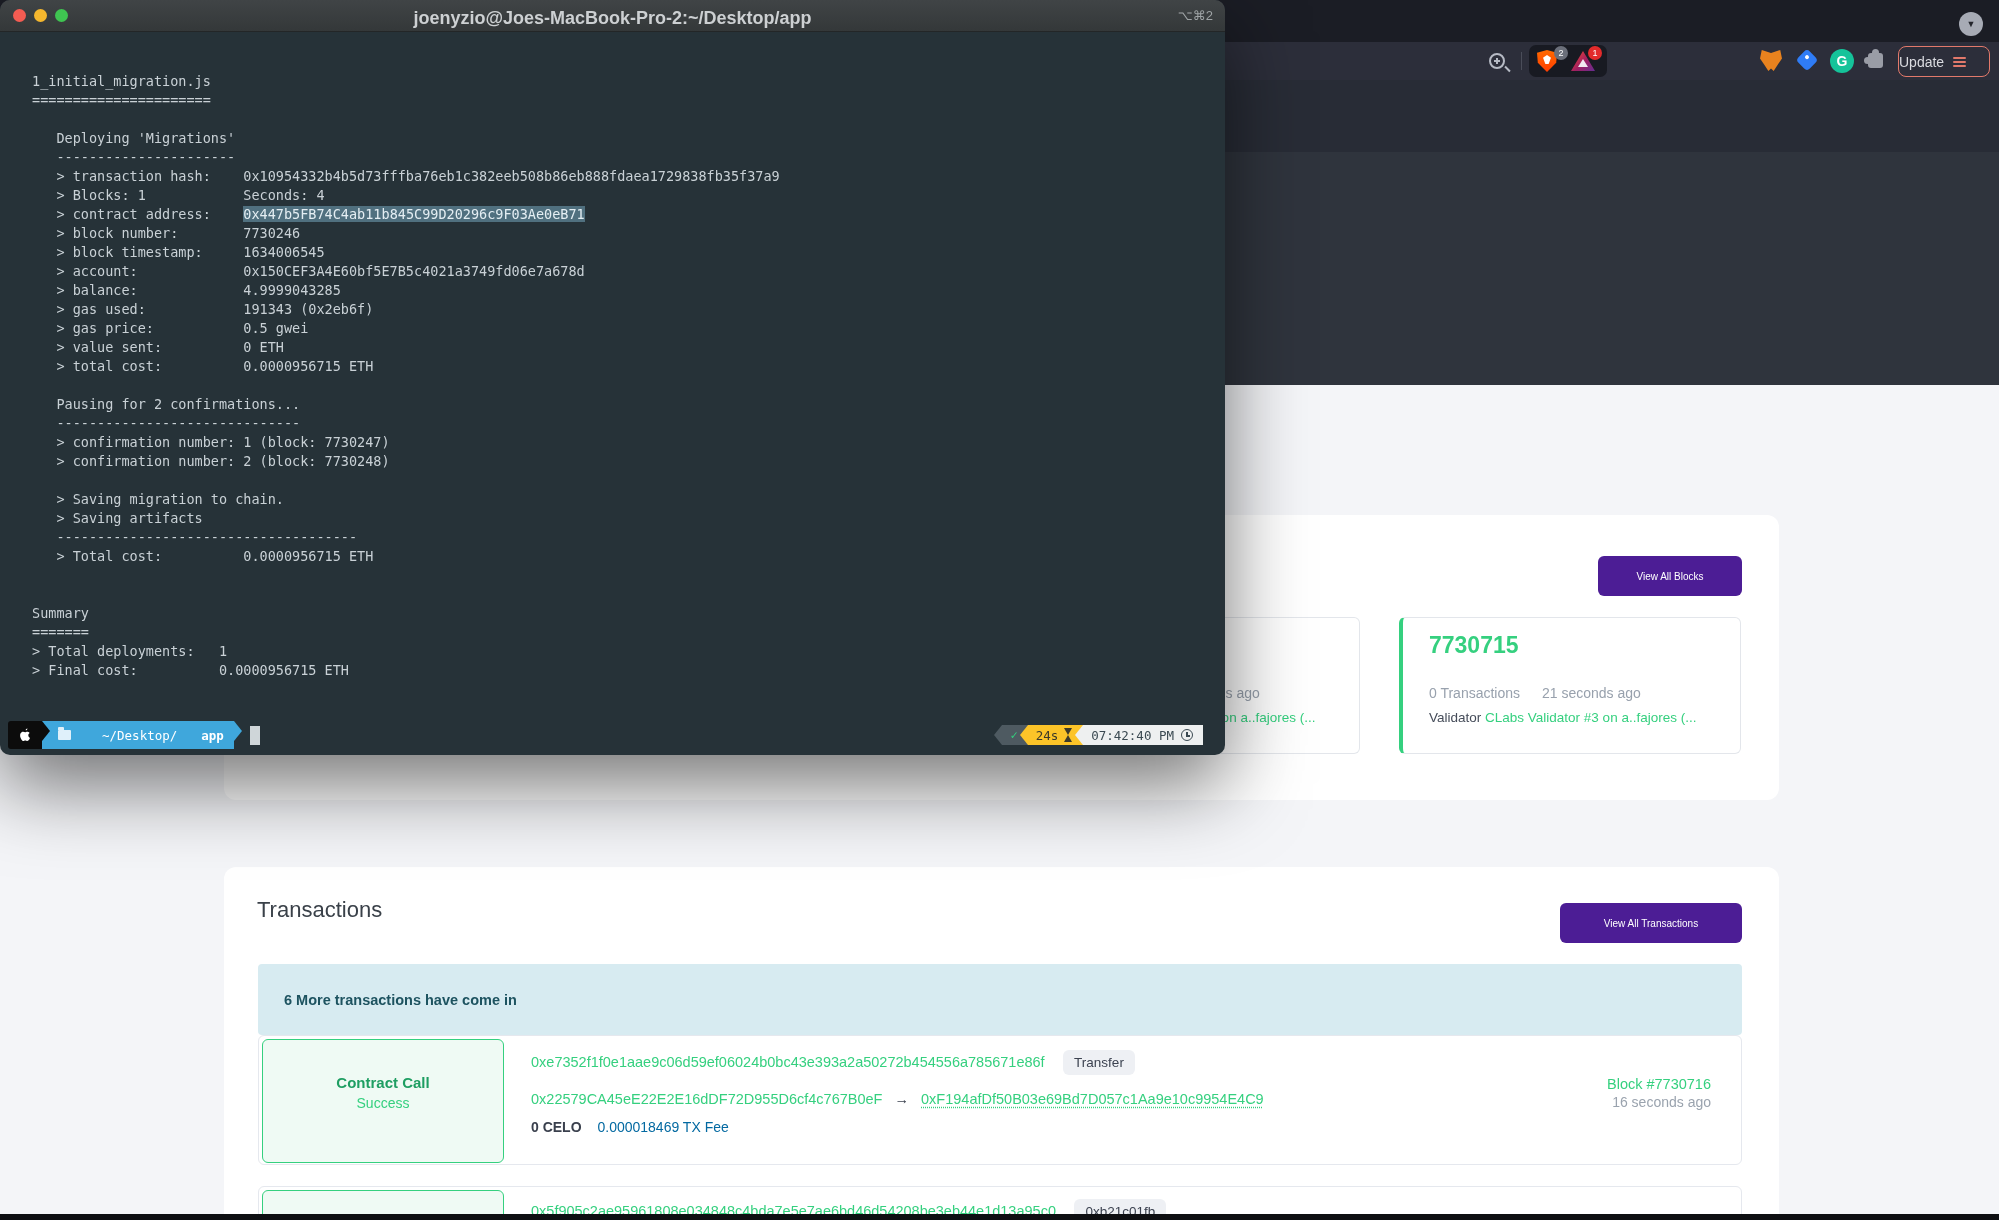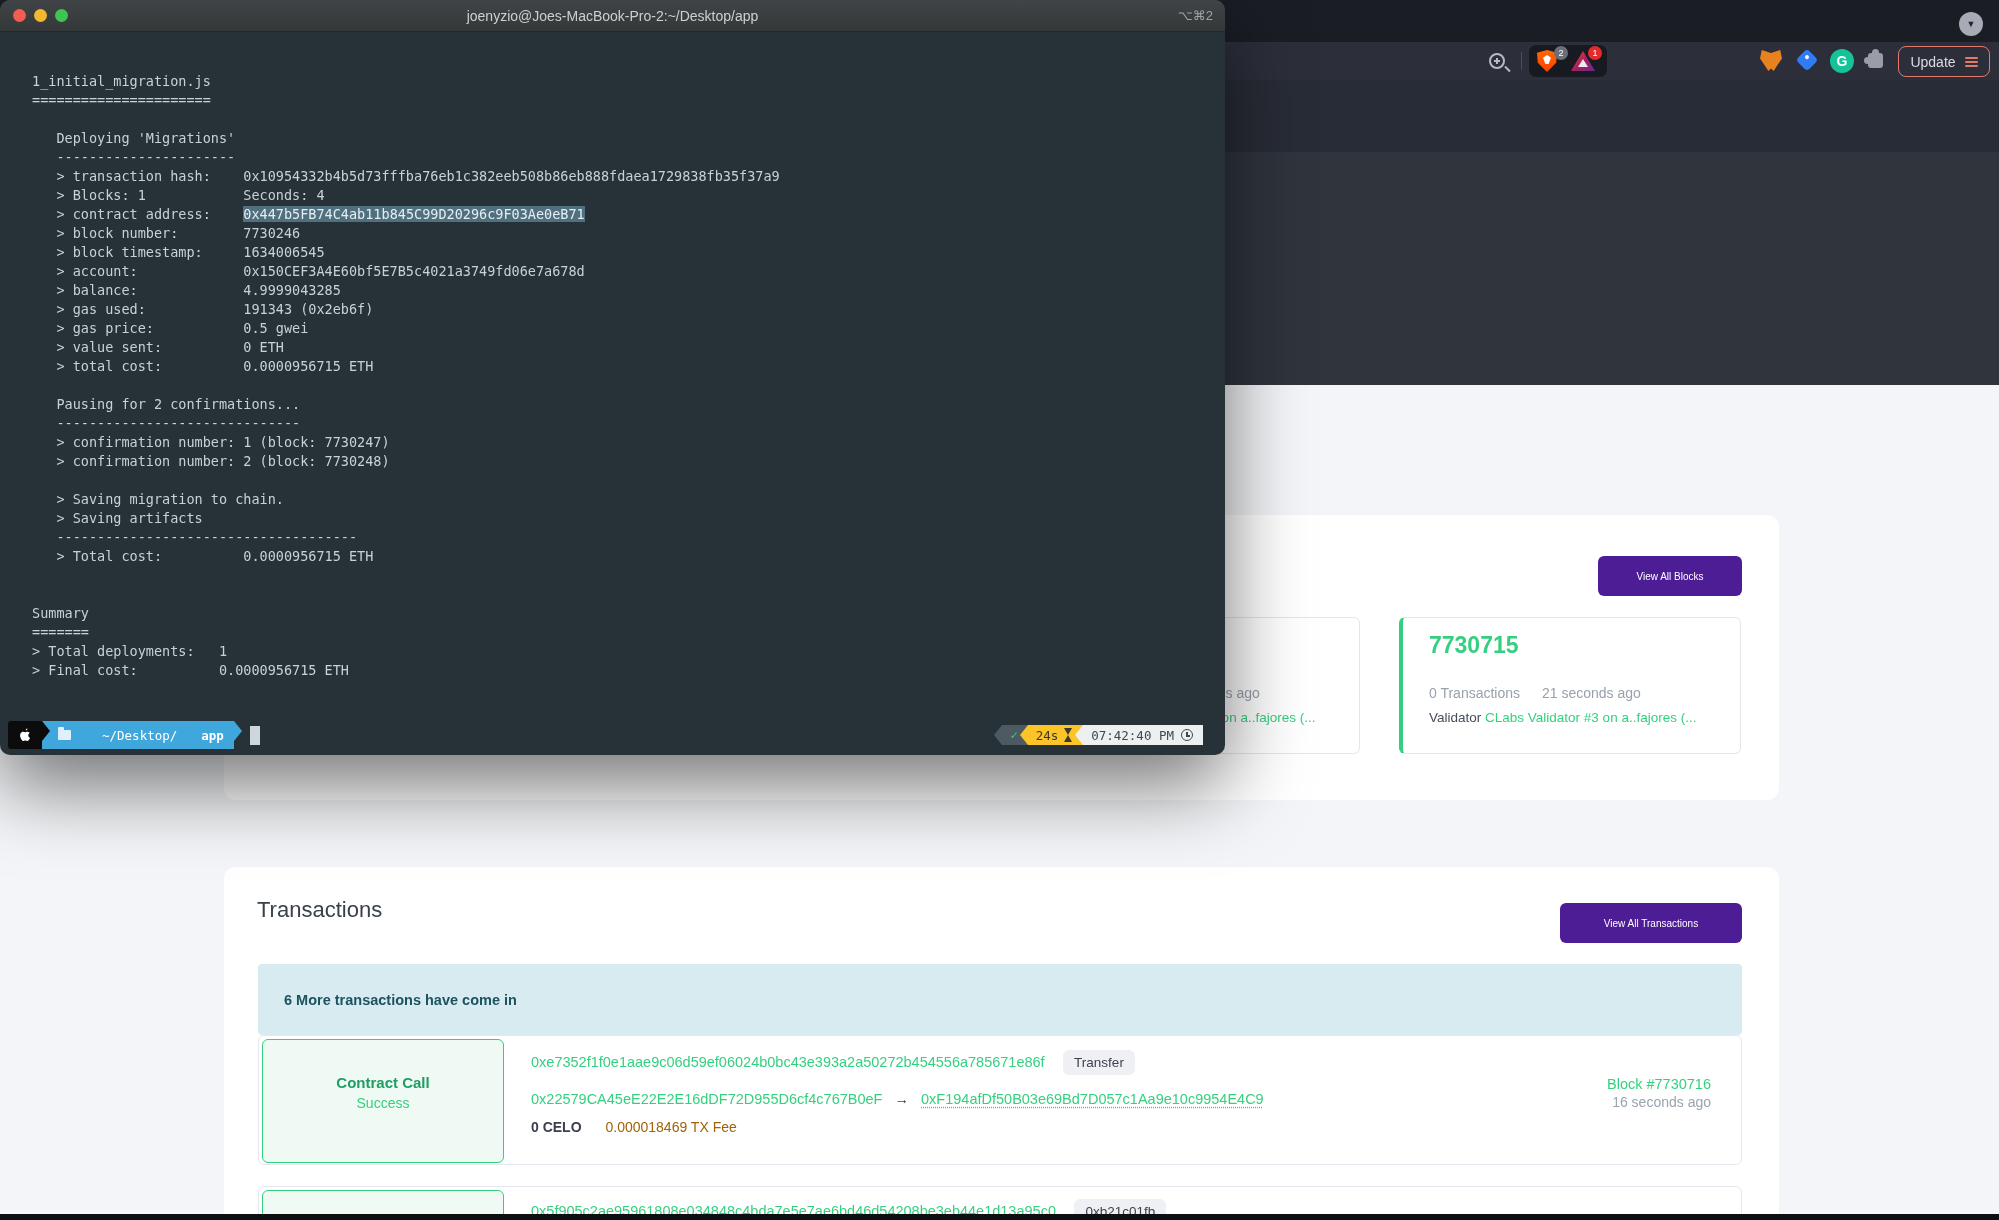--- a/index.html
+++ b/index.html
@@ -30,21 +30,21 @@
   .fox { position:absolute; left:1760px; top:8px; width:22px; height:21px; background:#e8821e;
          clip-path:polygon(8% 0,50% 14%,92% 0,100% 40%,82% 68%,62% 100%,50% 88%,38% 100%,18% 68%,0 40%); }
   .tagicon { position:absolute; left:1799px; top:10px; width:16px; height:16px; background:#2f7cf6; border-radius:4px; transform:rotate(45deg); }
   .tagicon i { position:absolute; left:4px; top:4px; width:4px; height:4px; border-radius:50%; background:#fff; }
   .grammarly { position:absolute; left:1830px; top:7px; width:24px; height:24px; border-radius:50%; background:#15c39a;
                color:#fff; font-weight:bold; font-size:14px; display:flex; align-items:center; justify-content:center; }
   .puzzle { position:absolute; left:1868px; top:11px; width:15px; height:15px; background:#9a9da6; border-radius:3px; }
   .puzzle::before { content:''; position:absolute; left:4px; top:-4px; width:7px; height:7px; border-radius:50%; background:#9a9da6; }
   .puzzle::after  { content:''; position:absolute; left:-4px; top:4px; width:7px; height:7px; border-radius:50%; background:#9a9da6; }
   .update-btn { position:absolute; left:1898px; top:4px; width:92px; height:31px; border:1px solid #e2796b; border-radius:8px;
-                color:#dadbe0; font-size:14px; display:flex; align-items:center; justify-content:center; gap:9px; }
+                color:#dadbe0; font-size:14px; display:flex; align-items:center; gap:9px; }
   .hamburger { display:inline-block; width:13px; }
   .hamburger b { display:block; height:2px; background:#e2796b; margin:2px 0; border-radius:1px; }
   .lens { width:16px; height:16px; border:2px solid #b6bac4; border-radius:50%; position:relative; }
   .lens::after { content:''; position:absolute; left:13px; top:13px; width:7px; height:2px; background:#b6bac4; transform:rotate(45deg); }
   .lens i { position:absolute; left:3px; top:5px; width:6px; height:2px; background:#b6bac4; }
   .lens i::after { content:''; position:absolute; left:2px; top:-2px; width:2px; height:6px; background:#b6bac4; }
   .tb-zoom { left:1482px; width:30px; }
 
   .site-navbar { position:absolute; left:0; top:80px; width:100%; height:72px; background:#282c36; }
   .nav-frag { position:absolute; left:1230px; top:108px; color:#b7bfcc; font-size:14px; }
@@ -96,36 +96,36 @@
   .tx-line { white-space:nowrap; }
   .tx-hash { color:#35d07f; font-size:14.5px; text-decoration:none; }
   .tx-badge { display:inline-block; margin-left:14px; background:#eef0f4; border-radius:6px; padding:5px 11px;
               font-size:13.5px; color:#3c4250; vertical-align:middle; }
   .tx-line2 { margin-top:16px; font-size:14.5px; }
   .tx-addr { color:#35d07f; text-decoration:none; }
   .tx-arrow { color:#3c4250; margin:0 8px; }
   .tx-addr.to { text-decoration:underline dotted; text-underline-offset:3px; }
   .tx-line3 { margin-top:12px; font-size:14px; }
   .tx-celo { color:#3a404d; font-weight:bold; }
-  .tx-fee { color:#a16207; margin-left:20px; font-weight:normal; }
+  .tx-fee { color:#0369a1; margin-left:12px; font-weight:normal; }
   .tx-right { position:absolute; right:30px; top:40px; text-align:right; }
   .tx-block { color:#35d07f; font-size:14.5px; text-decoration:none; display:block; }
   .tx-age { color:#9aa3ae; font-size:14px; margin-top:2px; display:block; }
 
   .bottom-strip { position:absolute; left:0; top:1214px; width:100%; height:6px; background:#0e0f12; }
 
   
   .terminal { position:absolute; left:0; top:0; width:1225px; height:755px; border-radius:10px;
               background:#263238; box-shadow:0 30px 80px rgba(0,0,0,.55); }
   .term-titlebar { position:absolute; left:0; top:0; width:100%; height:32px; border-radius:10px 10px 0 0;
                    background:linear-gradient(#404446,#343839); border-bottom:1px solid #232627; }
   .light { position:absolute; top:9px; width:13px; height:13px; border-radius:50%; }
   .light.red { left:13px; background:#f45c52; } .light.yellow { left:34px; background:#f5b72e; } .light.green { left:55px; background:#3fc451; }
-  .term-title { position:absolute; left:0; right:0; top:8px; text-align:center; color:#cdd0d2; font-size:14px;
-                font-weight:normal; font-family:"Liberation Sans", sans-serif; }
+  .term-title { position:absolute; left:0; right:0; top:8px; text-align:center; color:#cdd0d2; font-size:18px;
+                font-weight:bold; font-family:"Liberation Sans", sans-serif; }
   .term-shortcut { position:absolute; right:12px; top:8px; color:#9fa4a6; font-size:13px; }
   .term-body { position:absolute; left:0; top:32px; right:0; bottom:0; overflow:hidden; border-radius:0 0 10px 10px;
                padding:40px 0 0 8px; font-family:"DejaVu Sans Mono", monospace; font-size:13.5px; line-height:19px;
                color:#c9d1d6; white-space:pre;margin-left:24px; }
   .hl { background:#50707f; color:#e4eef3; }
   .term-prompt { position:absolute; left:8px; right:0; bottom:10px; height:20px;
                  font-family:"DejaVu Sans Mono", monospace; font-size:12.5px; }
   .pl-left { position:absolute; left:0; top:0; height:20px; display:flex; align-items:center; }
   .seg { position:relative; height:28px; display:flex; align-items:center;gap:24px; }
   .seg-apple { background:#0c0c0c; width:34px; justify-content:center; border-radius:3px 0 0 3px; z-index:3; }

